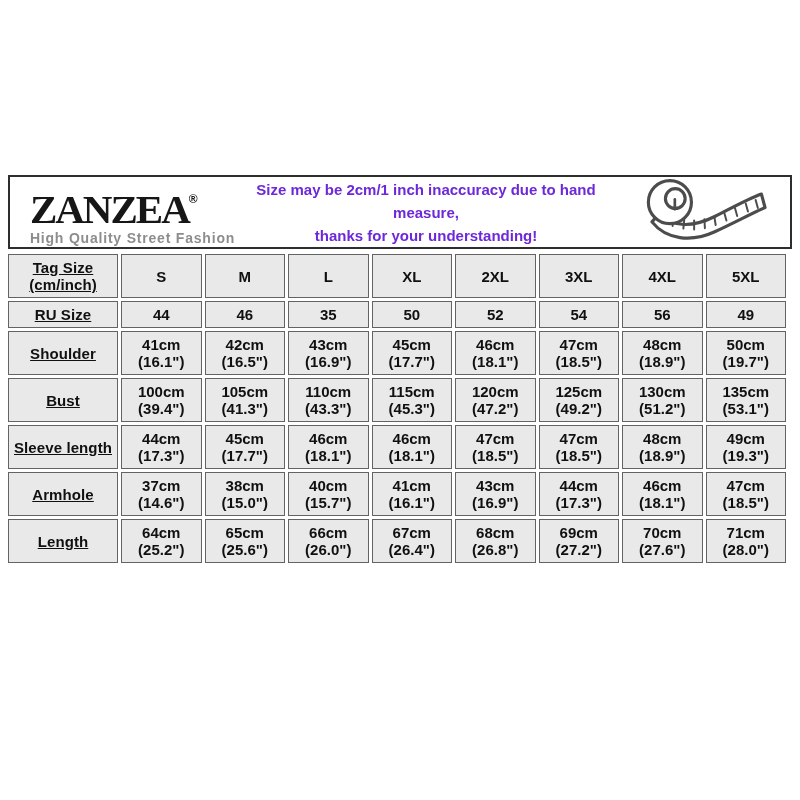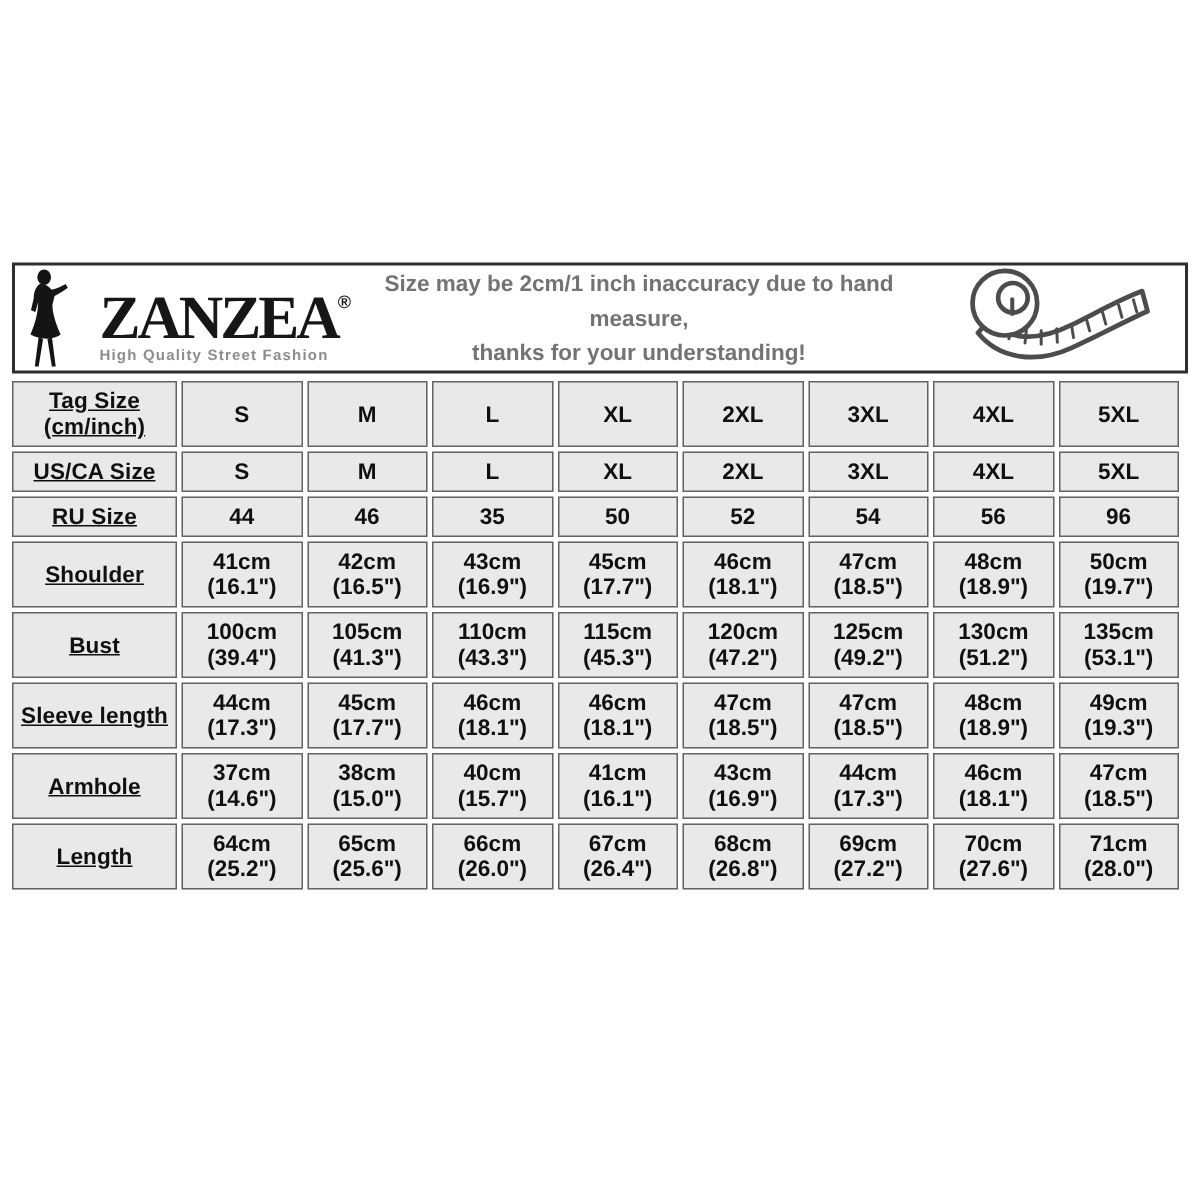--- a/index.html
+++ b/index.html
@@ -45,34 +45,34 @@
     white-space: nowrap;
   }
   .brand-reg {
     font-family: "Liberation Sans", sans-serif;
     font-size: 12px;
     vertical-align: 20px;
     letter-spacing: 0;
     font-weight: bold;
   }
   .brand-tagline {
-    font-size: 10px;
+    font-size: 14px;
     font-weight: bold;
     color: #8d8d8d;
     letter-spacing: 0.8px;
     margin-top: 1px;
     white-space: nowrap;
   }
   .notice {
     flex: 1 1 auto;
     text-align: center;
     font-weight: bold;
     font-size: 15px;
     line-height: 23px;
-    color: #737373;
+    color: #6d28d9;
     padding: 0 4px;
   }
   .tape-wrap {
     width: 172px;
     flex: 0 0 auto;
     display: flex;
     justify-content: center;
     align-items: center;
   }
   
@@ -184,49 +184,20 @@
           </td>
           <td>
             <div>4XL</div>
           </td>
           <td>
             <div>5XL</div>
           </td>
         </tr>
         <tr>
           <td class="row-label">
-            <div>US/CA Size</div>
-          </td>
-          <td>
-            <div>S</div>
-          </td>
-          <td>
-            <div>M</div>
-          </td>
-          <td>
-            <div>L</div>
-          </td>
-          <td>
-            <div>XL</div>
-          </td>
-          <td>
-            <div>2XL</div>
-          </td>
-          <td>
-            <div>3XL</div>
-          </td>
-          <td>
-            <div>4XL</div>
-          </td>
-          <td>
-            <div>5XL</div>
-          </td>
-        </tr>
-        <tr>
-          <td class="row-label">
             <div>RU Size</div>
           </td>
           <td>
             <div>44</div>
           </td>
           <td>
             <div>46</div>
           </td>
           <td>
             <div>35</div>
@@ -237,21 +208,21 @@
           <td>
             <div>52</div>
           </td>
           <td>
             <div>54</div>
           </td>
           <td>
             <div>56</div>
           </td>
           <td>
-            <div>96</div>
+            <div>49</div>
           </td>
         </tr>
         <tr>
           <td class="row-label">
             <div>Shoulder</div>
           </td>
           <td>
             <div>41cm</div>
             <div>(16.1")</div>
           </td>

